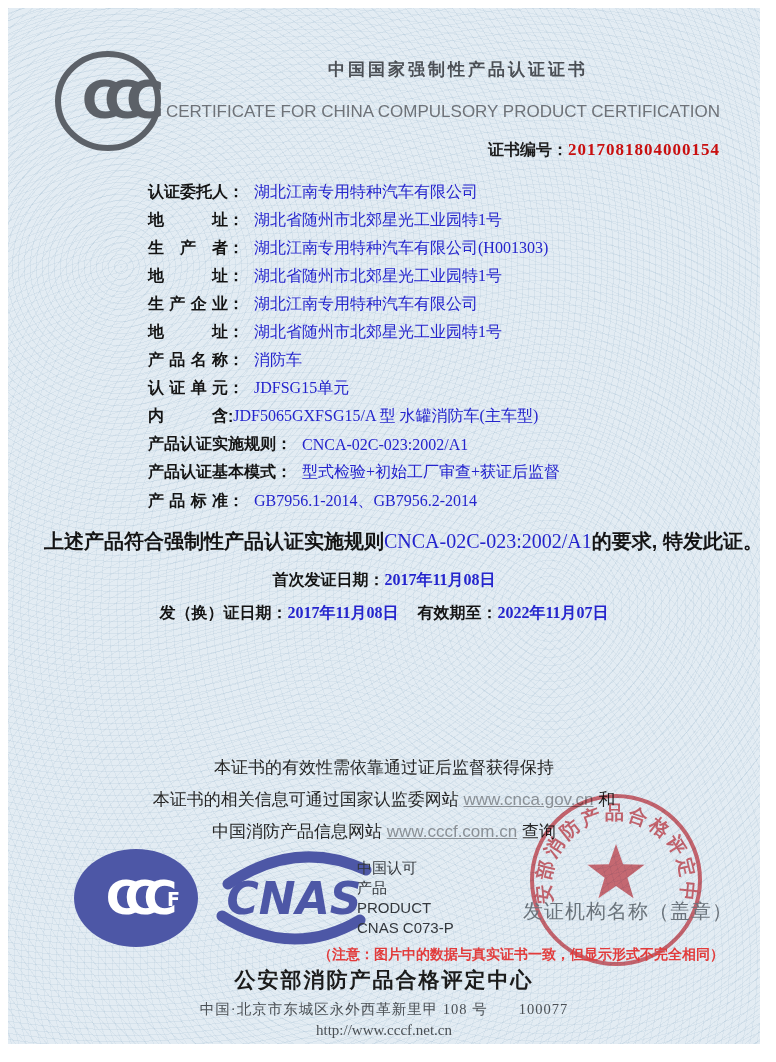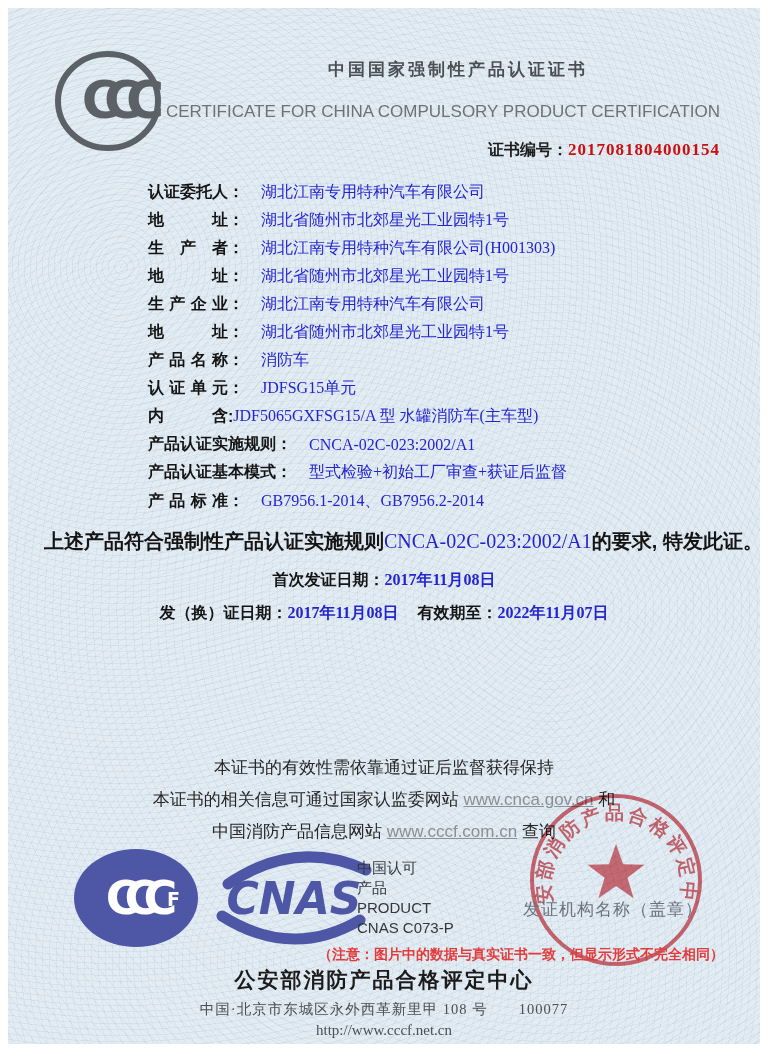--- a/index.html
+++ b/index.html
@@ -23,30 +23,30 @@
          color:#4b4f55;letter-spacing:3px;white-space:nowrap;}
   .subtitle{left:120px;top:94px;width:630px;text-align:center;font-size:17px;color:#6e7278;white-space:nowrap;}
   .certno{left:0;top:132px;width:712px;text-align:right;font-size:16px;font-weight:bold;color:#1c1c1c;white-space:nowrap;}
   .certno .num{color:#c90f0f;font-family:"Liberation Serif","DejaVu Serif",serif;font-size:17px;font-weight:bold;letter-spacing:1px;}
   
   .fields{left:140px;top:170px;width:600px;}
   .frow{height:28.1px;display:flex;align-items:center;font-size:16px;white-space:nowrap;}
   .flabel{font-weight:bold;color:#141414;}
   .just{display:inline-block;width:80px;text-align:justify;text-align-last:justify;}
   .fcolon{font-weight:bold;color:#141414;}
-  .fvalue{color:#2424cd;margin-left:17px;font-family:"Liberation Serif","DejaVu Serif",serif;}
+  .fvalue{color:#2424cd;margin-left:10px;font-family:"Liberation Serif","DejaVu Serif",serif;}
   .statement{left:36px;top:520px;width:680px;text-align:center;font-size:20px;color:#141414;font-weight:bold;white-space:nowrap;}
   .statement .code{color:#2424cd;font-family:"Liberation Serif","DejaVu Serif",serif;font-weight:normal;}
   .dateline{left:36px;width:680px;text-align:center;font-size:16px;font-weight:bold;color:#141414;white-space:nowrap;}
   .dateline .dv{color:#2424cd;font-family:"Liberation Serif","DejaVu Serif",serif;font-weight:bold;}
   
   .fline{left:36px;width:680px;text-align:center;font-size:17px;color:#262626;white-space:nowrap;}
   .fline .url{color:#8a9096;text-decoration:underline;font-family:"Liberation Sans","DejaVu Sans",sans-serif;}
   .accred{left:349px;top:850px;font-size:15px;color:#33373c;line-height:20px;}
-  .issuer-label{left:515px;top:890px;width:230px;font-size:17px;color:#6a737b;
+  .issuer-label{left:515px;top:890px;width:230px;font-size:20px;color:#6a737b;
                 font-family:"Liberation Serif","DejaVu Serif",serif;letter-spacing:1px;white-space:nowrap;}
   .notice{left:36px;top:938px;width:680px;text-align:right;font-size:14px;font-weight:bold;color:#e23b3b;white-space:nowrap;}
   .orgname{left:36px;top:958px;width:680px;text-align:center;font-size:21px;font-weight:bold;color:#1b1b1b;letter-spacing:2px;}
   .address{left:36px;top:992px;width:680px;text-align:center;font-size:14.5px;color:#4a4f54;
            font-family:"Liberation Serif","DejaVu Serif",serif;letter-spacing:1px;}
   .website{left:36px;top:1014px;width:680px;text-align:center;font-size:15px;color:#4a4f54;
            font-family:"Liberation Serif","DejaVu Serif",serif;}
 </style>
 </head>
 <body>

